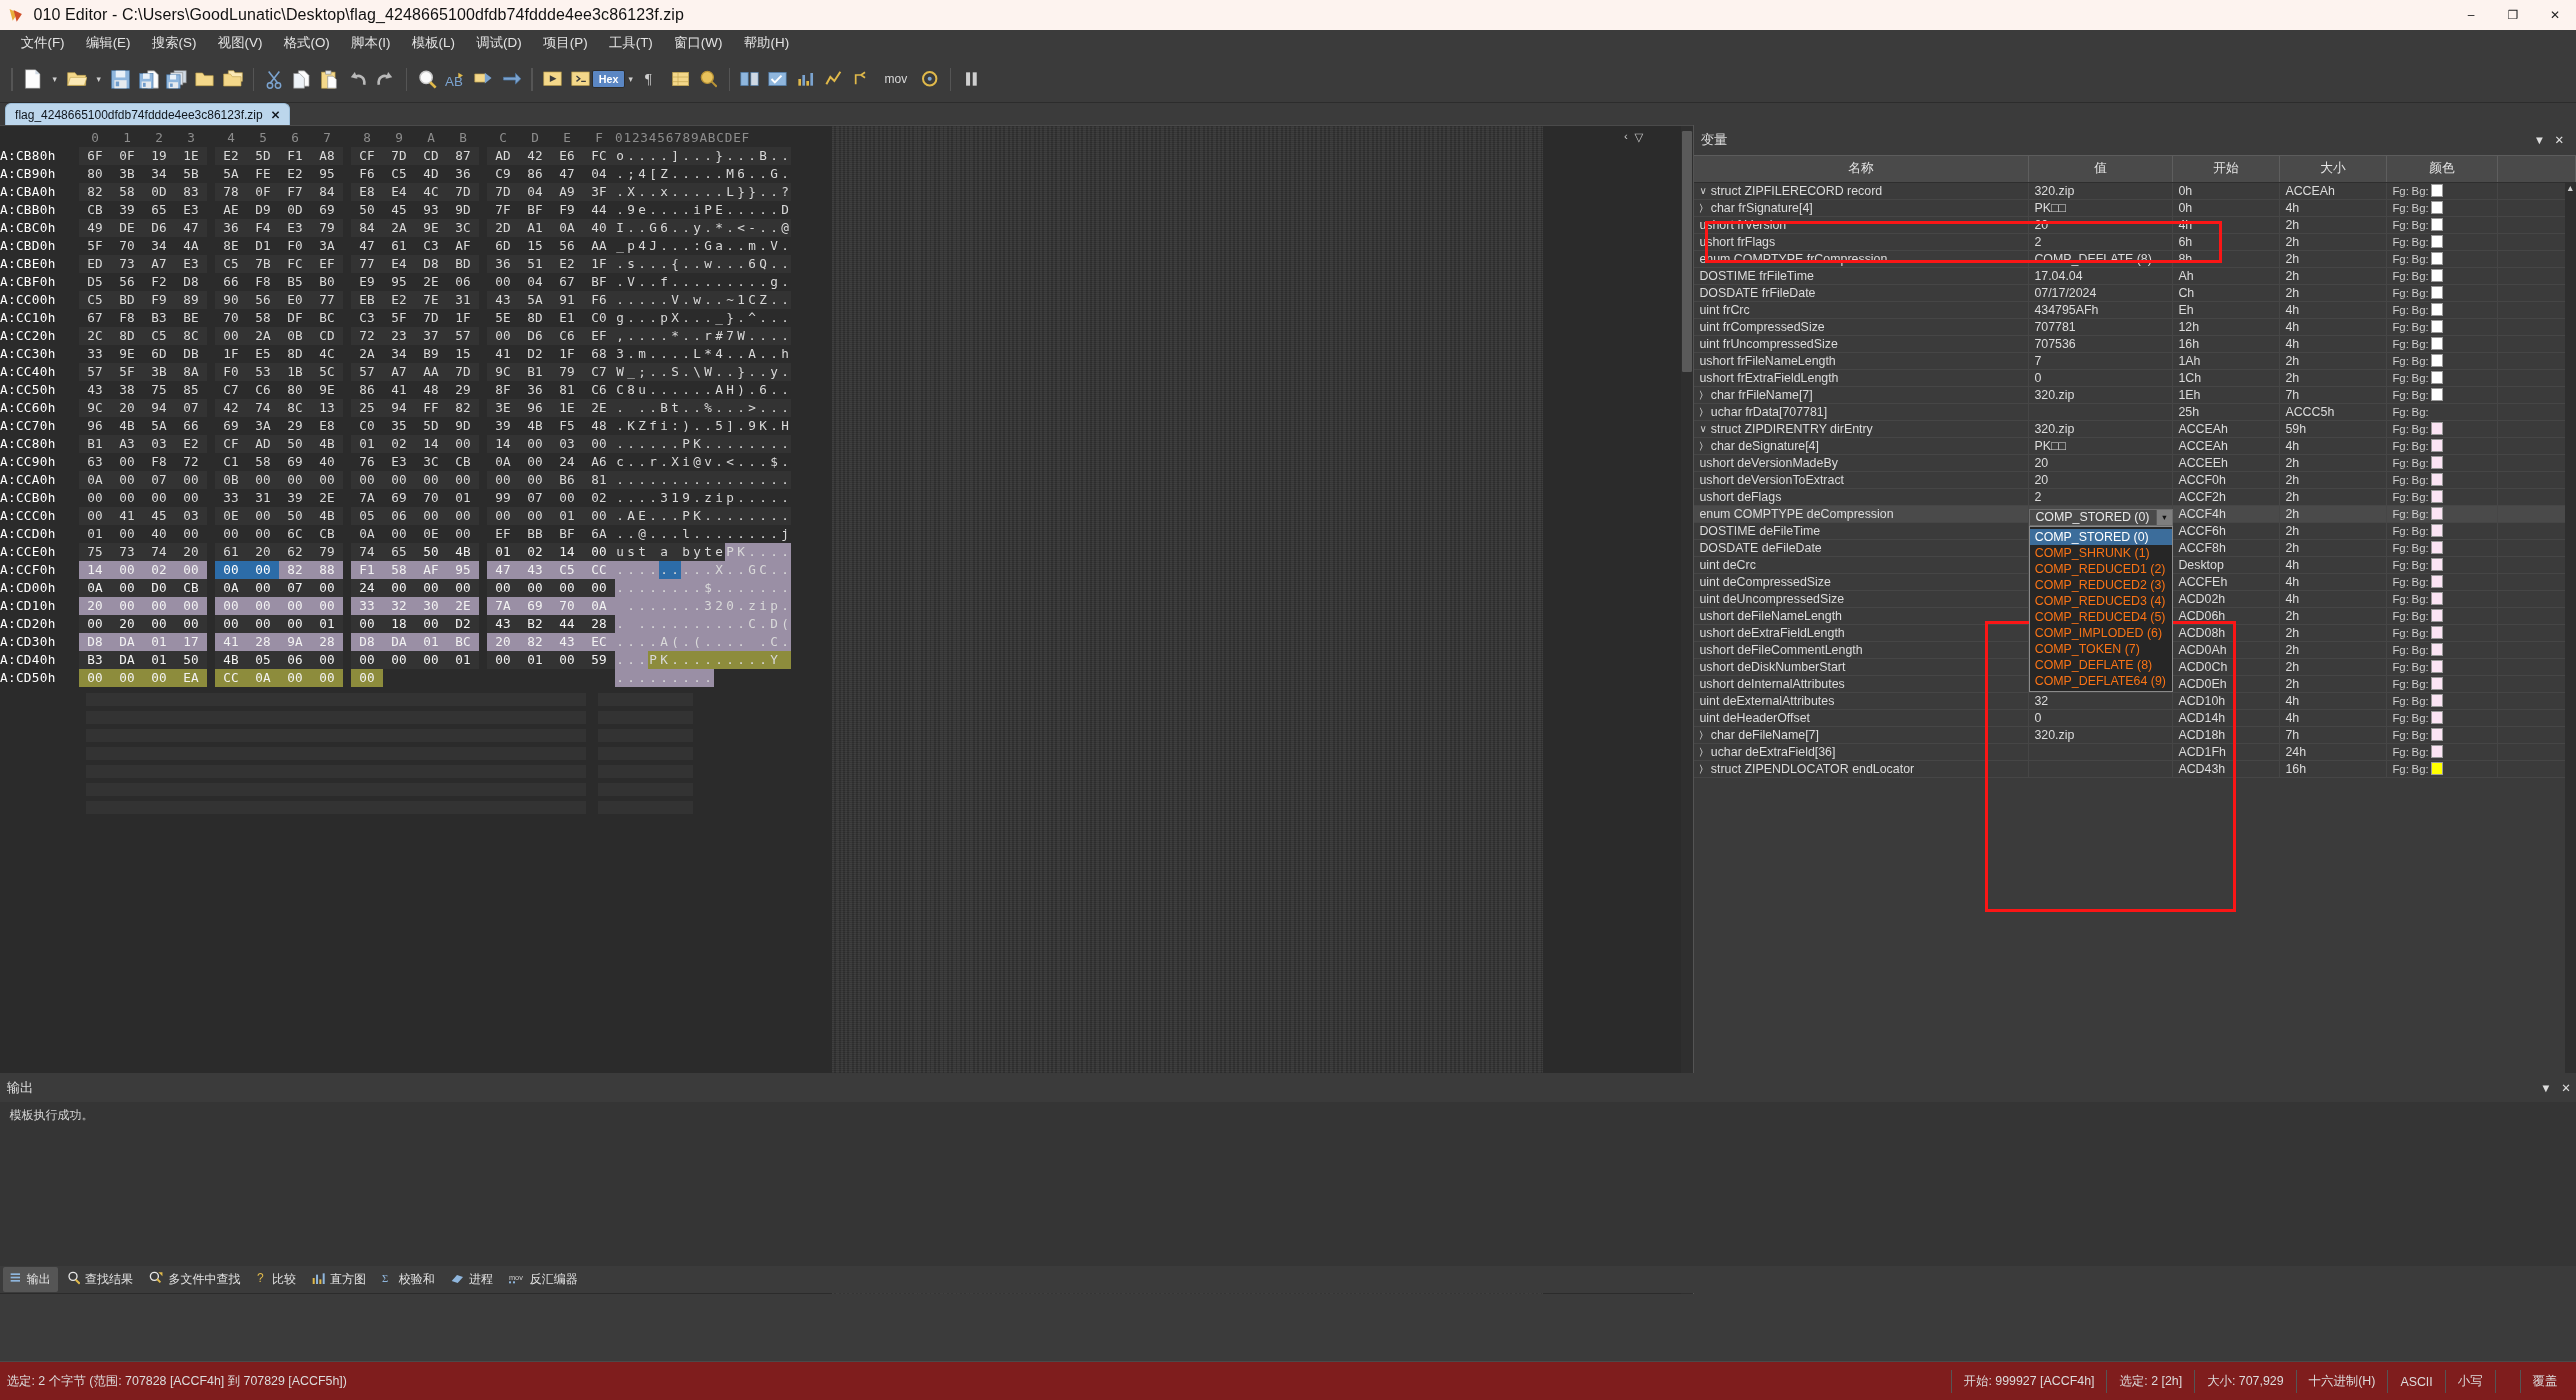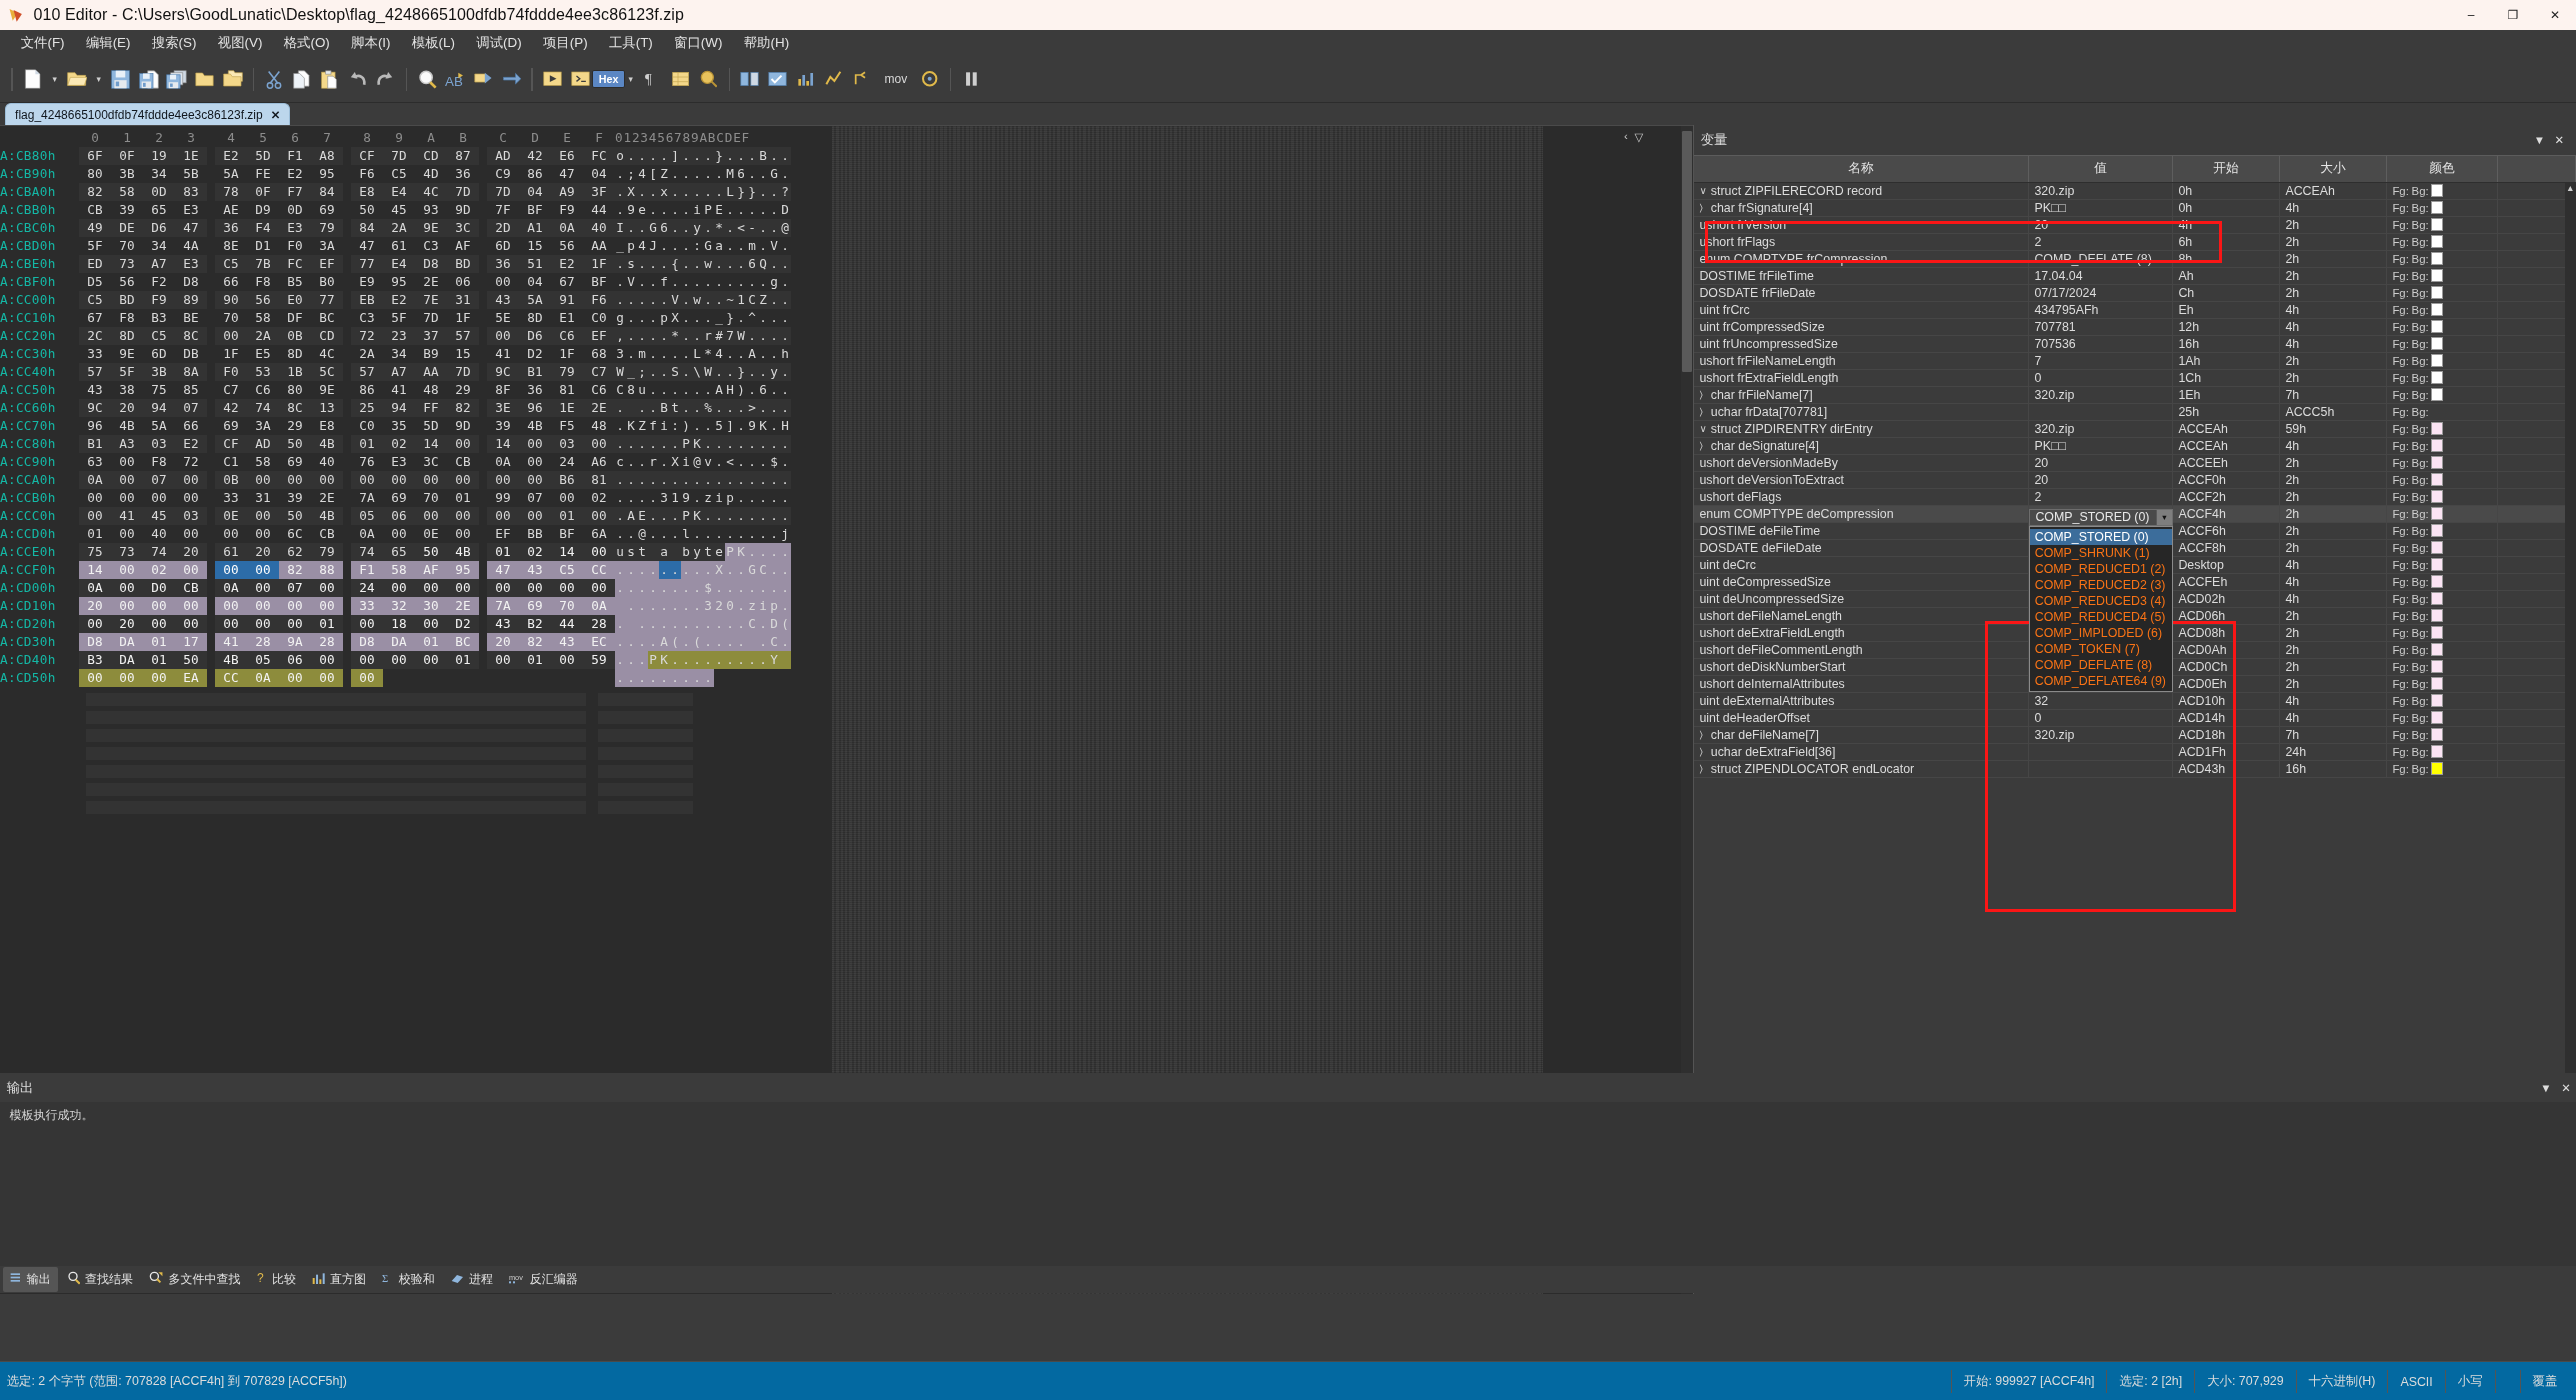--- a/index.html
+++ b/index.html
@@ -49,21 +49,21 @@
   
   .main{ position:absolute; left:0; top:125px; right:0; bottom:107px; display:flex; }
 
   
   .hexpane{ position:relative; width:1693px; background:#2b2b2b; border-top:0.7px solid #4a4a4a; }
   .hexwrap{ position:absolute; inset:0 12px 0 0; overflow:hidden; }
   table.hex{ border-collapse:collapse; font-family:"DejaVu Sans Mono", monospace;
     font-size:12.7px; color:#d9d9d9; margin-top:2.7px; }
   table.hex td{ padding:0; height:18px; line-height:18px; white-space:pre; }
   .colhdr td{ color:#8d8d8d; height:19px; line-height:19px; }
-  td.addr{ color:#14b8a6; width:79px; padding-left:9.4px; letter-spacing:0.3px; }
+  td.addr{ color:#ffffff; width:79px; padding-left:9.4px; letter-spacing:0.3px; }
   td.hb{ width:32px; text-align:center; }
   td.gap{ width:8px; }
   td.asc{ padding-left:12px; letter-spacing:0.8px; }
   tr.alt td.hb, tr.alt td.ascchar{ background:#333333; }
   .hb.sel0{ background:#2c6ca8; color:#fff; }
   .hb.selp{ background:#9a8fa5; color:#f2f2f2; }
   .hb.sely{ background:#8d8c3c; color:#f2f2f2; }
   .ac{ display:inline-block; width:11px; text-align:center; }
   .ac.selp{ background:#9a8fa5; }
   .ac.sel0{ background:#2c6ca8; }
@@ -151,21 +151,21 @@
     display:flex; align-items:center; color:#ddd; font-size:13.4px; padding-left:6.7px; }
   .outtitlebar .ttl{ flex:1; }
   .outbody{ position:absolute; left:0; right:0; top:-191px; height:164px; background:#353535;
     color:#d6d6d6; font-size:12px; padding:5.4px 9.4px; line-height:17.4px; }
   .bottabs{ position:absolute; left:0; right:0; top:-27px; height:27px; background:#3b3b3b;
     display:flex; align-items:center; padding-left:2.7px; gap:1.3px; }
   .btab{ display:flex; align-items:center; gap:4.7px; padding:4px 7.4px; font-size:12px; color:#e2e2e2; }
   .btab.active{ background:#555; border-radius:2px; }
 
   
-  .statusbar{ position:absolute; left:0; right:0; bottom:0; height:40px; background:#0369a1;
+  .statusbar{ position:absolute; left:0; right:0; bottom:0; height:40px; background:#7f1d1d;
     display:flex; align-items:center; color:#dcdcdc; font-size:12.4px; padding:0 6.7px;
     border-top:0.7px solid #4a4a4a; }
   .sb-left{ flex:1; }
   .sb-seg{ padding:0 12px; border-left:0.7px solid #555; height:23px; display:flex; align-items:center; }
   .sb-ico{ width:23px; display:flex; align-items:center; justify-content:center; }
 
   
   .ic{ display:inline-block; vertical-align:middle; }
 </style>
 </head>

